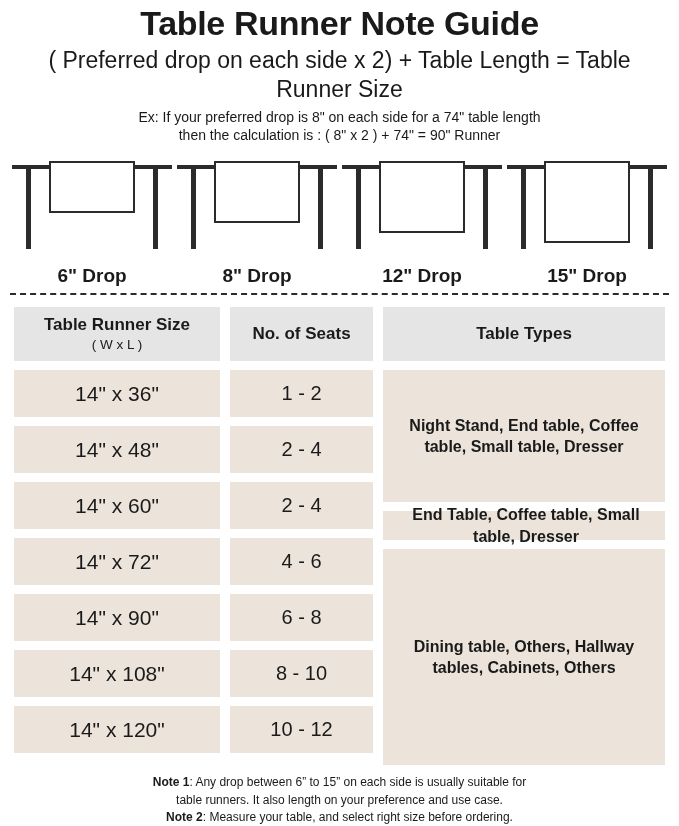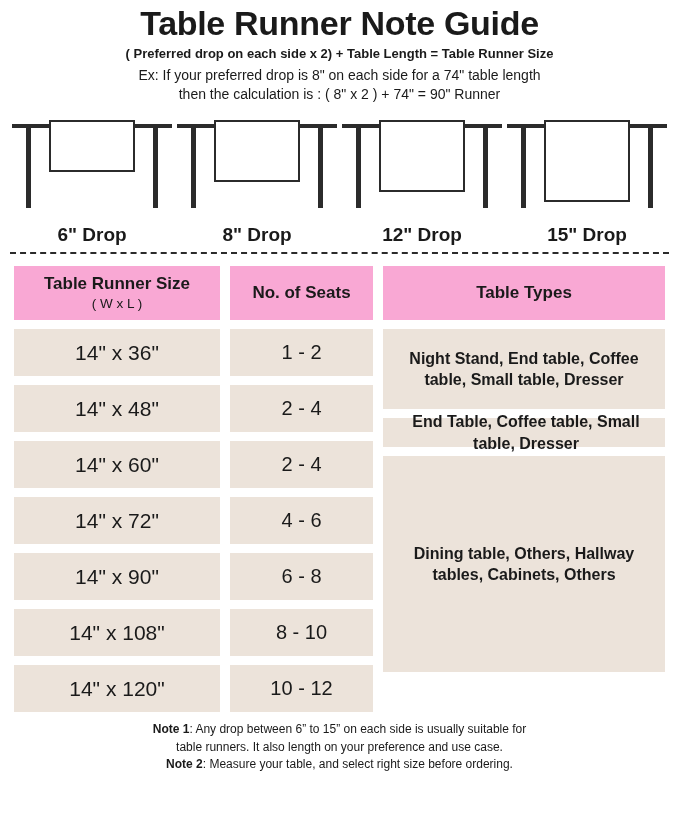--- a/index.html
+++ b/index.html
@@ -22,24 +22,23 @@
   .title {
     text-align: center;
     font-size: 34px;
     font-weight: bold;
     letter-spacing: -0.3px;
     margin: 4px 0 2px 0;
     line-height: 1.15;
   }
   .formula {
     text-align: center;
-    font-size: 13px;
+    font-size: 23px;
     margin: 3px 0 1px 0;
     line-height: 1.25;
-    font-weight: bold;
   }
   .example {
     text-align: center;
     font-size: 14px;
     line-height: 1.35;
     margin: 4px 0 0 0;
   }
   .example div { white-space: nowrap; }
 
   
@@ -113,21 +112,21 @@
   .cell {
     background: #ece3da;
     margin-bottom: 9px;
     display: flex;
     align-items: center;
     justify-content: center;
     text-align: center;
     padding: 4px 8px;
   }
   .head {
-    background: #f9a8d4;
+    background: #e5e5e5;
     font-weight: bold;
     font-size: 17px;
     flex-direction: column;
     height: 54px;
     line-height: 1.2;
   }
   .head .sub {
     font-weight: normal;
     font-size: 13.5px;
     margin-top: 2px;
@@ -139,21 +138,21 @@
   .seat-cell {
     height: 47px;
     font-size: 20px;
   }
   .type-cell {
     font-weight: bold;
     font-size: 16px;
     line-height: 1.35;
     background: #ece3da;
   }
-  .t1 { height: 80px; }
+  .t1 { height: 132px; }
   .t2 { height: 29px; padding-left: 12px; }
   .t3 { height: 216px; }
 
   
   .notes {
     padding: 0 8px;
     text-align: center;
     font-size: 12px;
     line-height: 1.45;
   }

